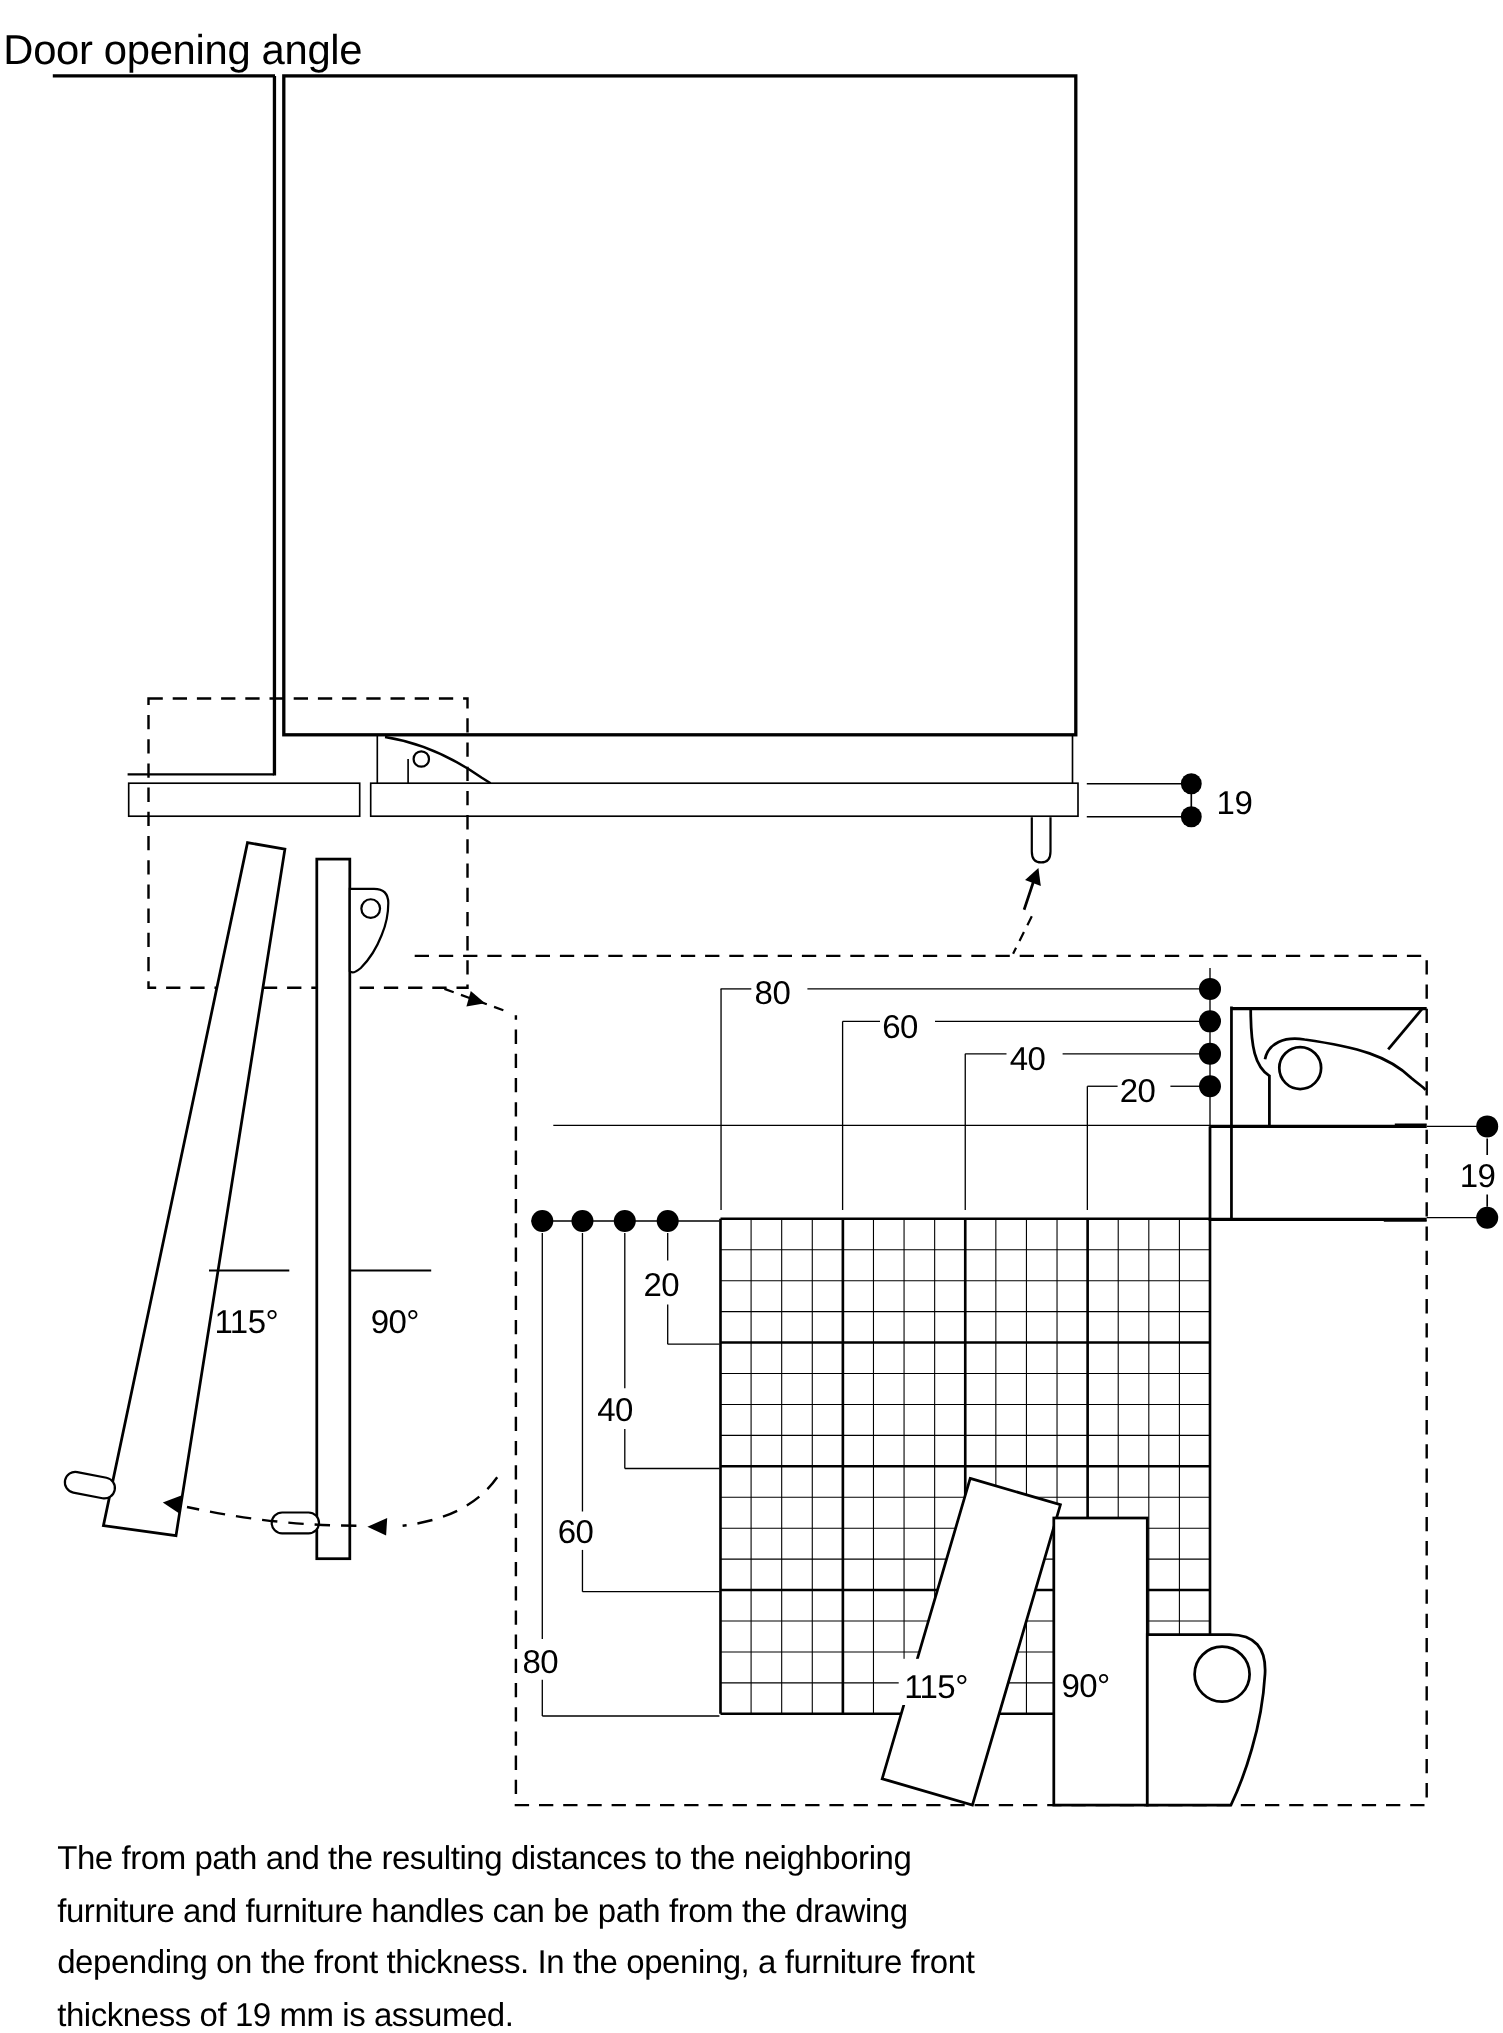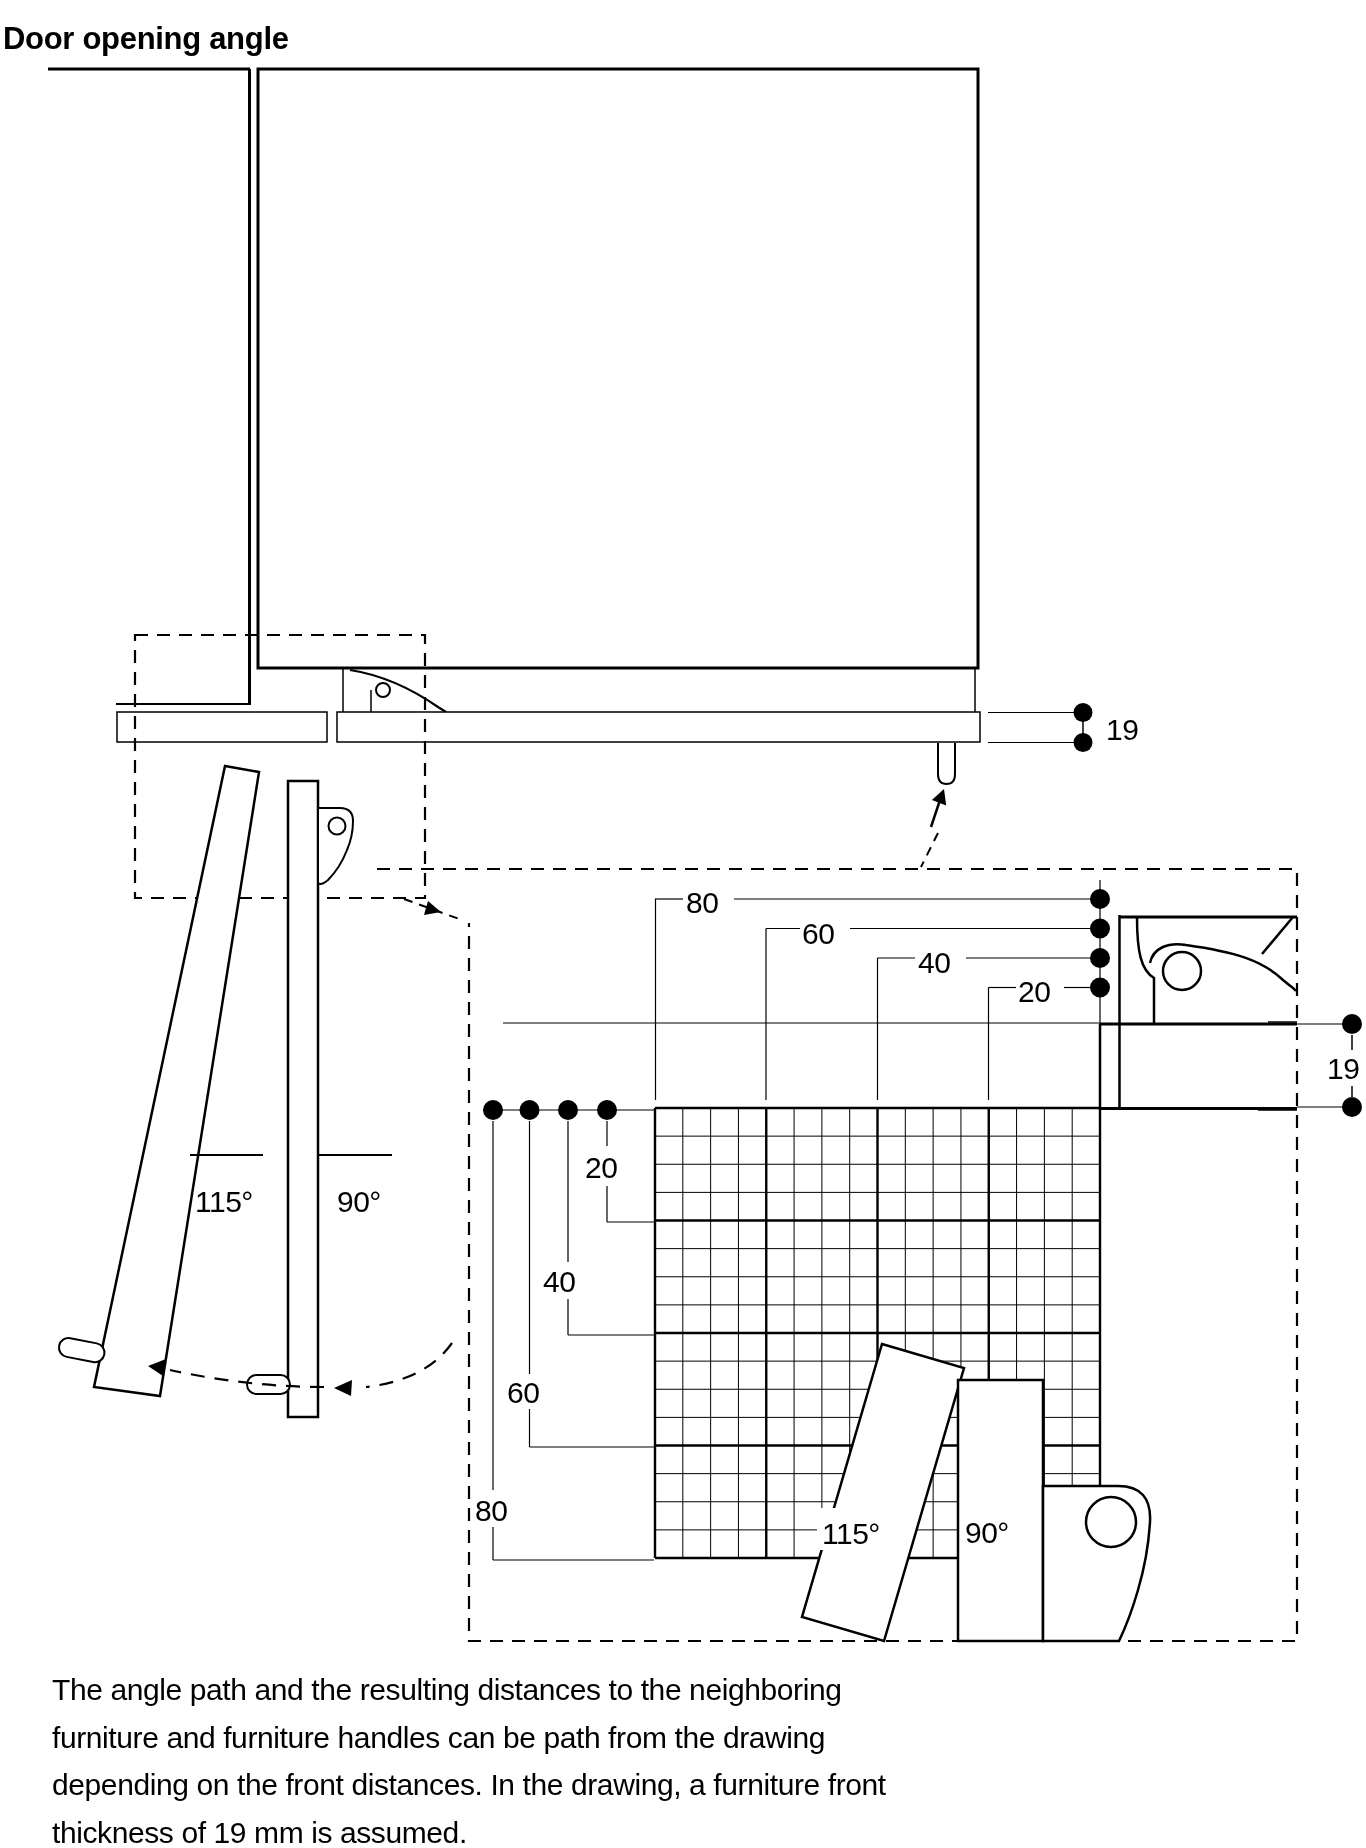--- a/index.html
+++ b/index.html
@@ -1,17 +1,17 @@
 <!DOCTYPE html>
 <html><head>
 <meta charset="utf-8">
 <style>
   html,body{margin:0;padding:0;background:#ffffff;}
   body{width:1366px;height:1848px;position:relative;font-family:"Liberation Sans",sans-serif;color:#000;}
-  .page-title{position:absolute;left:3px;top:0px;font-size:31px;font-weight:bold;letter-spacing:-0.3px;}
+  .page-title{position:absolute;left:3px;top:0px;font-size:38px;font-weight:normal;letter-spacing:-0.3px;}
   .drawing{position:absolute;left:0;top:0;}
   .footer{position:absolute;left:52px;top:1666px;width:900px;font-size:30px;line-height:47.5px;letter-spacing:-0.4px;}
   svg text{font-family:"Liberation Sans",sans-serif;font-size:30px;fill:#000;letter-spacing:-0.5px;}
   .ink{stroke:#000;fill:none;}
   .w1{stroke-width:1.2;}
   .w15{stroke-width:1.5;}
   .w2{stroke-width:2;}
   .w22{stroke-width:2.2;}
   .w25{stroke-width:2.5;}
   .w3{stroke-width:3;}
@@ -238,17 +238,17 @@
 
     <g>
       <rect fill="#fff" x="817" y="1508" width="92" height="42"></rect>
       <text x="822" y="1544">115°</text>
     </g>
     <text x="965" y="1543">90°</text>
   </g>
 </svg>
 
 <div class="footer">
-  <div>The angle path and the resulting distances to the neighboring</div>
+  <div>The from path and the resulting distances to the neighboring</div>
   <div>furniture and furniture handles can be path from the drawing</div>
-  <div>depending on the front distances. In the drawing, a furniture front</div>
+  <div>depending on the front thickness. In the opening, a furniture front</div>
   <div>thickness of 19 mm is assumed.</div>
 </div>
 
 </body></html>

